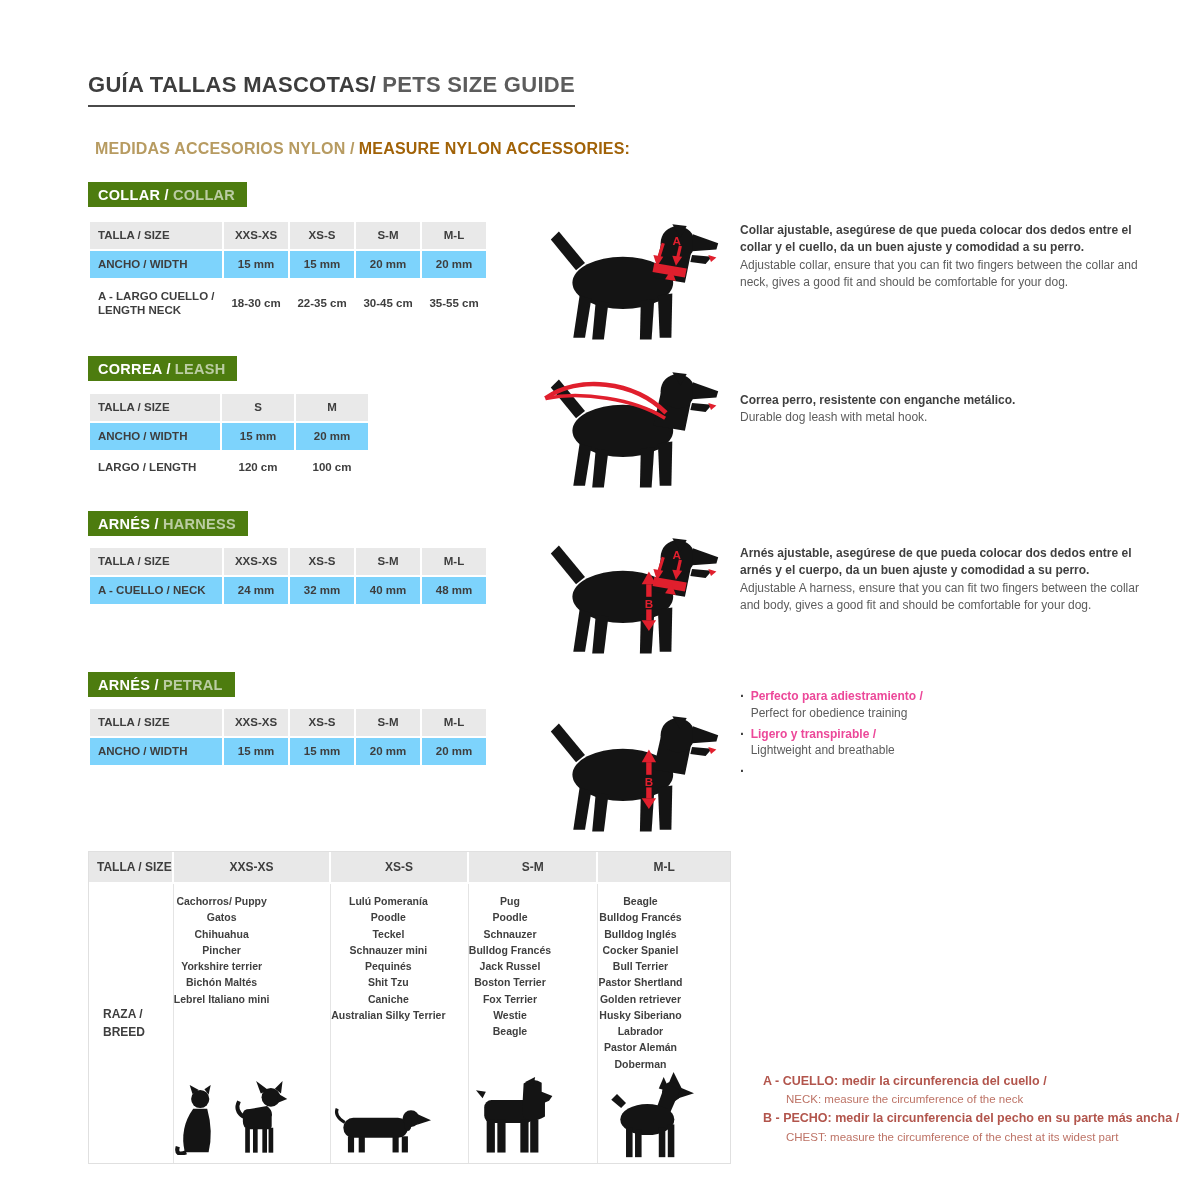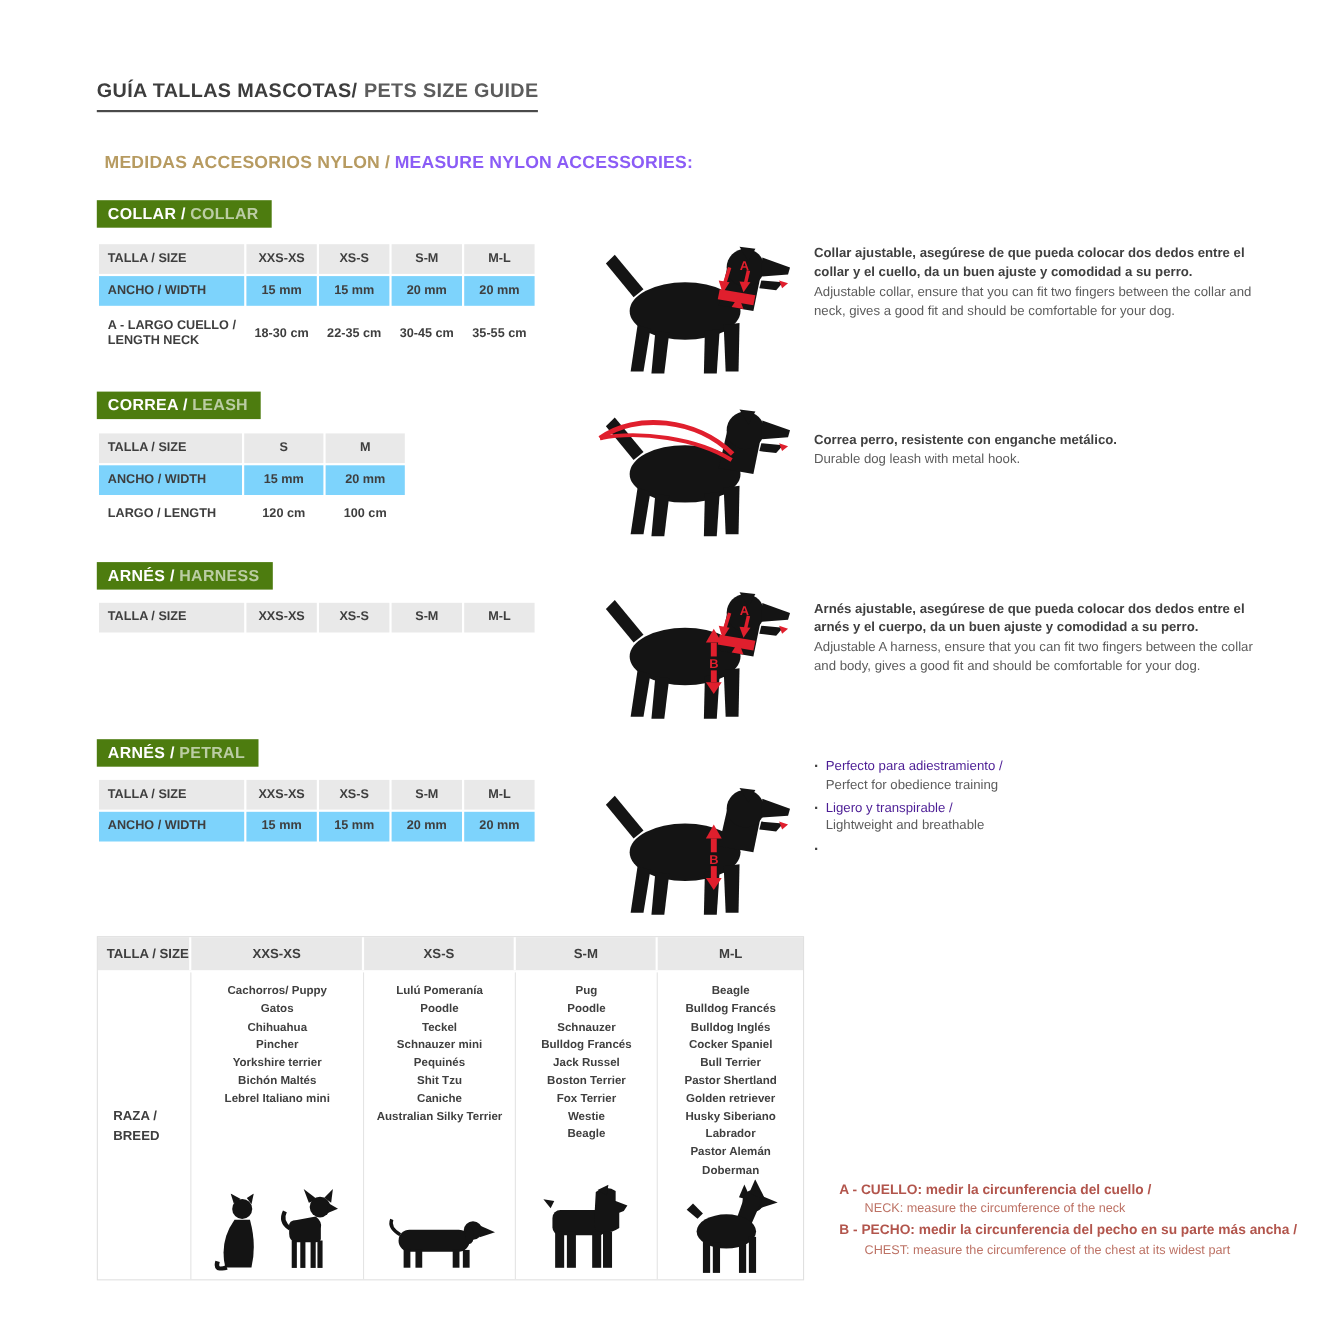--- a/index.html
+++ b/index.html
@@ -2,24 +2,24 @@
 <html><head>
 <meta charset="utf-8">
 <title>Pets Size Guide</title>
 <style>
   html,body{margin:0;padding:0;background:#fff;}
   body{font-family:"Liberation Sans",sans-serif;}
   .page{position:relative;width:1200px;height:1200px;background:#ffffff;overflow:hidden;}
   .abs{position:absolute;}
 
   
-  .title{font-size:18px;font-weight:bold;color:#3d3d3d;letter-spacing:.3px;border-bottom:2px solid #4a4a4a;padding-bottom:7px;display:inline-block;}
+  .title{font-size:22px;font-weight:bold;color:#3d3d3d;letter-spacing:.3px;border-bottom:2px solid #4a4a4a;padding-bottom:7px;display:inline-block;}
   .title .en{color:#5c5c5c;margin-left:6px;}
   .subtitle{font-size:16px;font-weight:bold;color:#b79b61;letter-spacing:.2px;}
-  .subtitle .en{color:#8b5cf6;margin-left:4px;}
+  .subtitle .en{color:#a16207;margin-left:4px;}
 
   
   .badge{display:inline-block;background:#4d7c0f;padding:5px 12px 4px 10px;font-size:14.5px;font-weight:bold;color:#fff;letter-spacing:.3px;}
   .badge .en{color:rgba(255,255,255,.62);margin-left:4px;}
 
   
   .sz-table{border-collapse:separate;border-spacing:2px;table-layout:fixed;color:#3e3e3e;}
   .sz-table td{font-size:11.5px;font-weight:bold;text-align:center;vertical-align:middle;padding:2px 1px;line-height:1.25;}
   .sz-table td.lbl{text-align:left;padding-left:8px;}
   .row-head td{background:#e9e9e9;height:23px;}
@@ -32,36 +32,36 @@
   .t3 col.c-val{width:72px;}
 
   
   .desc{font-size:12px;line-height:1.45;width:400px;}
   .desc .es{font-weight:bold;color:#3f3f3f;}
   .desc .en{color:#5c5c5c;}
 
   .bullets{width:430px;font-size:12px;line-height:1.4;}
   .bullet{display:flex;margin-bottom:4px;}
   .bullet .dot{font-weight:bold;color:#3f3f3f;margin-right:6px;font-size:14px;line-height:1.2;}
-  .bullet .es{font-weight:normal;color:#4c1d95;}
+  .bullet .es{font-weight:bold;color:#ec4899;}
   .bullet .en{color:#5c5c5c;}
 
   
   .notes{width:440px;}
   .note-es{font-weight:bold;color:#b2554c;font-size:12.5px;line-height:1.55;}
   .note-en{color:#bd7265;font-size:11.5px;margin-left:23px;line-height:1.55;}
 
   
   .breeds{width:643px;border:1px solid #e0e0e0;box-sizing:border-box;background:#fff;}
   .b-head{display:flex;}
   .bh{background:#e8e8e8;height:30px;display:flex;align-items:center;justify-content:center;font-size:12px;font-weight:bold;color:#3e3e3e;border-right:2px solid #fff;box-sizing:border-box;}
   .bh:last-child{border-right:none;}
   .bh.c0{justify-content:flex-start;padding-left:8px;}
   .b-body{display:flex;border-top:2px solid #fff;height:279px;}
-  .bc{border-right:1px solid #e4e4e4;box-sizing:border-box;display:flex;flex-direction:column;align-items:center;padding-top:9px;}
+  .bc{border-right:1px solid #e4e4e4;box-sizing:border-box;display:flex;flex-direction:column;align-items:flex-start;padding-top:9px;}
   .bc:last-child{border-right:none;}
   .bc.c0{justify-content:center;align-items:flex-start;padding-left:14px;padding-top:0;text-align:center;}
   .c0{width:85px;} .c1{width:158px;} .c2{width:138px;} .c3{width:130px;} .c4{width:132px;}
   .breed-list{white-space:pre-line;text-align:center;font-size:10.5px;font-weight:bold;color:#3f3f3f;line-height:1.55;}
   .cell-label{font-size:12px;font-weight:bold;color:#3e3e3e;line-height:1.45;}
   .sil-row{margin-top:auto;display:flex;align-items:flex-end;justify-content:center;gap:12px;padding-bottom:8px;}
 
   
   text.marker{fill:#e01f2d;font-weight:bold;font-size:13px;font-family:"Liberation Sans",sans-serif;}
 </style>
@@ -265,20 +265,27 @@
         <col class="c-val">
         <col class="c-val">
       </colgroup>
     <tbody>
         <tr class="row-head">
       <td class="lbl">TALLA / SIZE</td>
       <td>XXS-XS</td>
       <td>XS-S</td>
       <td>S-M</td>
       <td>M-L</td>
+    </tr>
+    <tr class="row-mid">
+      <td class="lbl">A - CUELLO / NECK</td>
+      <td>24 mm</td>
+      <td>32 mm</td>
+      <td>40 mm</td>
+      <td>48 mm</td>
     </tr>
   </tbody>
     </table>
 
   <svg class="abs" style="left:540px;top:532px;" width="180" height="126" viewBox="0 0 200 140">
     <use href="#sil-dog"></use>
     <use href="#ov-neck"></use>
     <use href="#ov-chest"></use>
     <text class="marker" x="152" y="30" text-anchor="middle">A</text>
     <text class="marker" x="121" y="84" text-anchor="middle">B</text>

